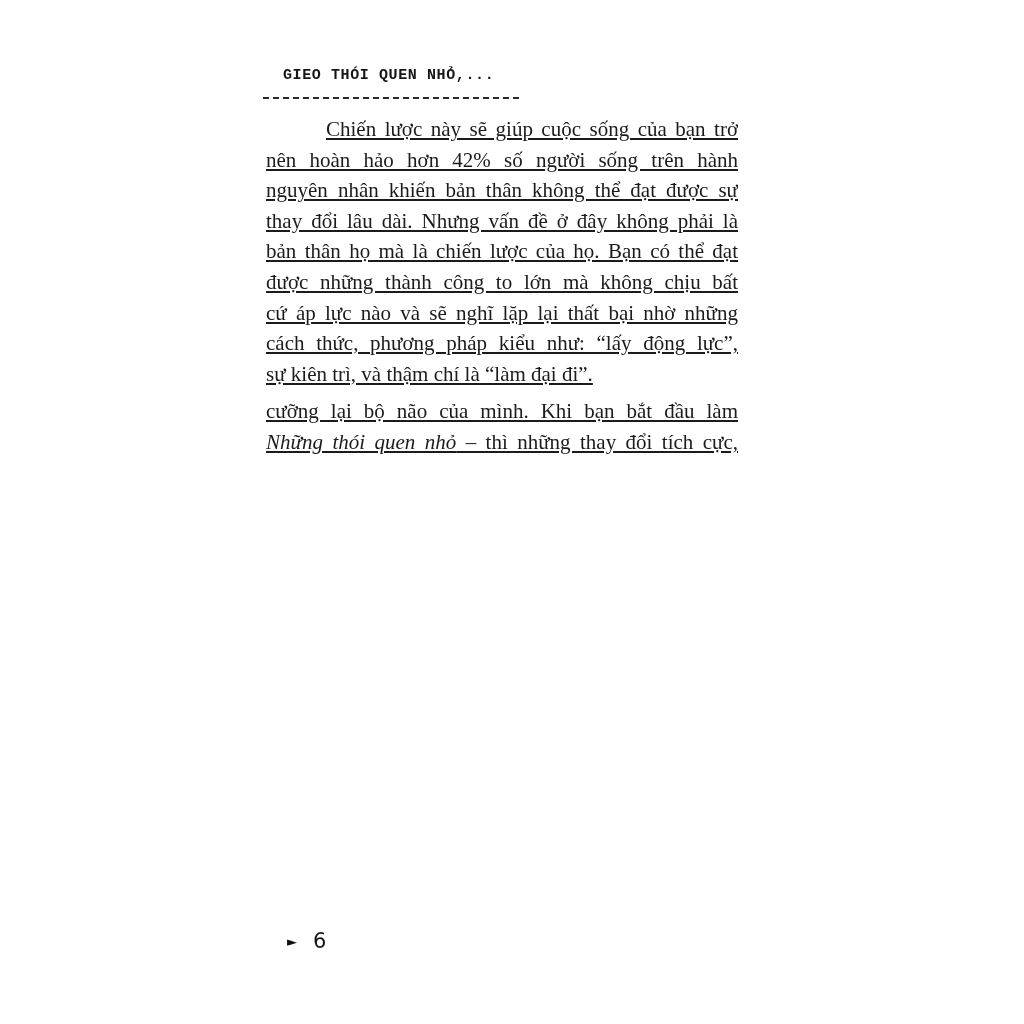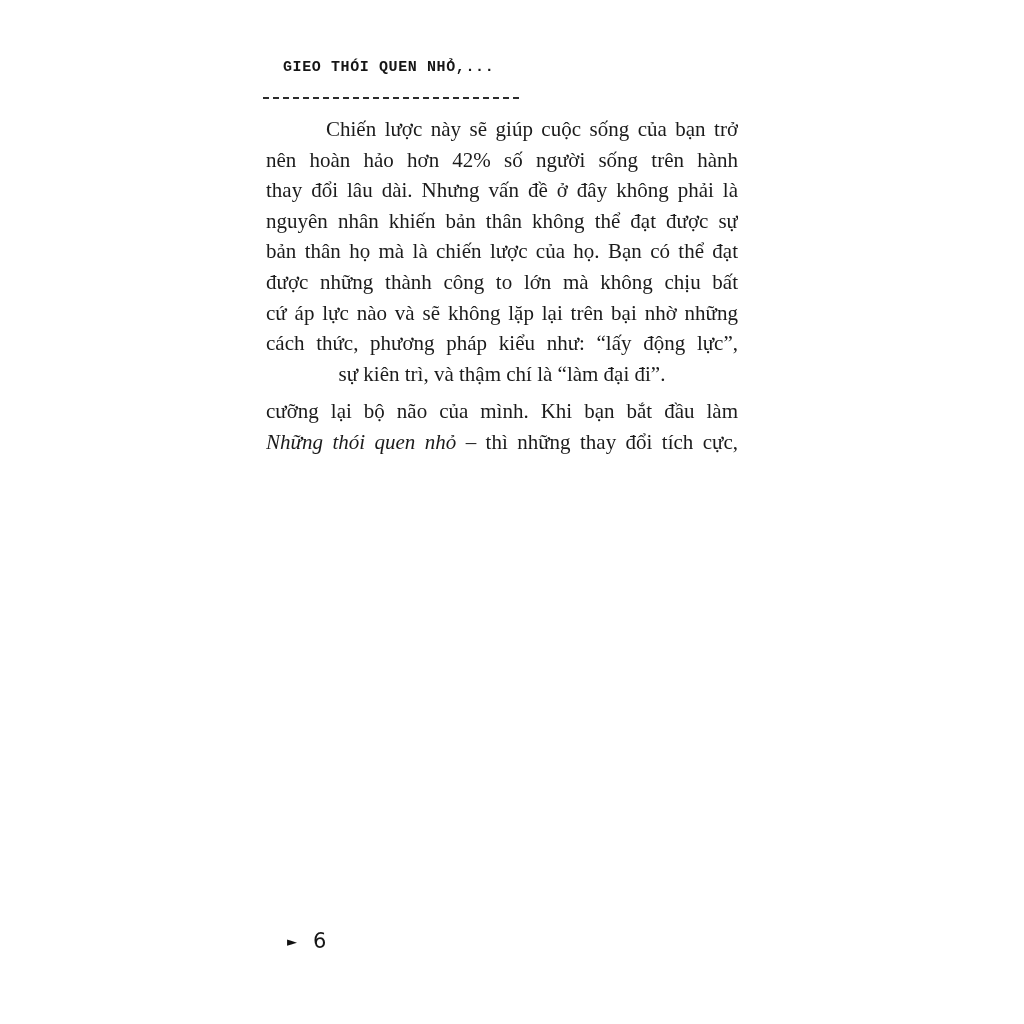--- a/index.html
+++ b/index.html
@@ -12,21 +12,21 @@
     width: 1024px;
     height: 1024px;
     background: #ffffff;
     overflow: hidden;
     font-family: "Liberation Serif", "DejaVu Serif", serif;
     color: #1b1b1b;
   }
   .running-title {
     position: absolute;
     left: 283px;
-    top: 59px;
+    top: 67px;
     font-family: "Liberation Mono", "DejaVu Sans Mono", monospace;
     font-weight: bold;
     font-size: 15px;
     letter-spacing: 0.6px;
     color: #161616;
     white-space: nowrap;
   }
   .dashed-rule {
     position: absolute;
     left: 263px;
@@ -38,25 +38,26 @@
   .text-block {
     position: absolute;
     left: 266px;
     top: 114px;
     width: 472px;
     font-size: 21px;
     line-height: 30.6px;
   }
   .paragraph {
     margin: 0 0 7px 0;
+    text-decoration: underline;
   }
   .line {
     height: 30.6px;
     overflow: hidden;
-    text-align: center;
+    text-align: left;
   }
   .line.justify {
     text-align: justify;
     text-align-last: justify;
   }
   .line.indent {
     text-indent: 60px;
   }
   .italic {
     font-style: italic;
@@ -89,25 +90,25 @@
 <div class="page">
 
   <div class="running-title">GIEO THÓI QUEN NHỎ,...</div>
 
   <div class="dashed-rule"></div>
 
   <div class="text-block">
       <div class="paragraph">
         <div class="line justify indent"><span>Chiến lược này sẽ giúp cuộc sống của bạn trở</span></div>
         <div class="line justify"><span>nên hoàn hảo hơn 42% số người sống trên hành</span></div>
+        <div class="line justify"><span>nguyên nhân khiến bản thân không thể đạt được sự</span></div>
         <div class="line justify"><span>thay đổi lâu dài. Nhưng vấn đề ở đây không phải là</span></div>
-        <div class="line justify"><span>nguyên nhân khiến bản thân không thể đạt được sự</span></div>
         <div class="line justify"><span>bản thân họ mà là chiến lược của họ. Bạn có thể đạt</span></div>
         <div class="line justify"><span>được những thành công to lớn mà không chịu bất</span></div>
-        <div class="line justify"><span>cứ áp lực nào và sẽ không lặp lại trên bại nhờ những</span></div>
+        <div class="line justify"><span>cứ áp lực nào và sẽ nghĩ lặp lại thất bại nhờ những</span></div>
         <div class="line justify"><span>cách thức, phương pháp kiểu như: “lấy động lực”,</span></div>
         <div class="line"><span>sự kiên trì, và thậm chí là “làm đại đi”.</span></div>
       </div>
       <div class="paragraph">
         <div class="line justify"><span>cưỡng lại bộ não của mình. Khi bạn bắt đầu làm</span></div>
         <div class="line justify"><span class="italic">Những thói quen nhỏ</span><span> – thì những thay đổi tích cực,</span></div>
       </div>
     </div>
 
   <div class="footer">

